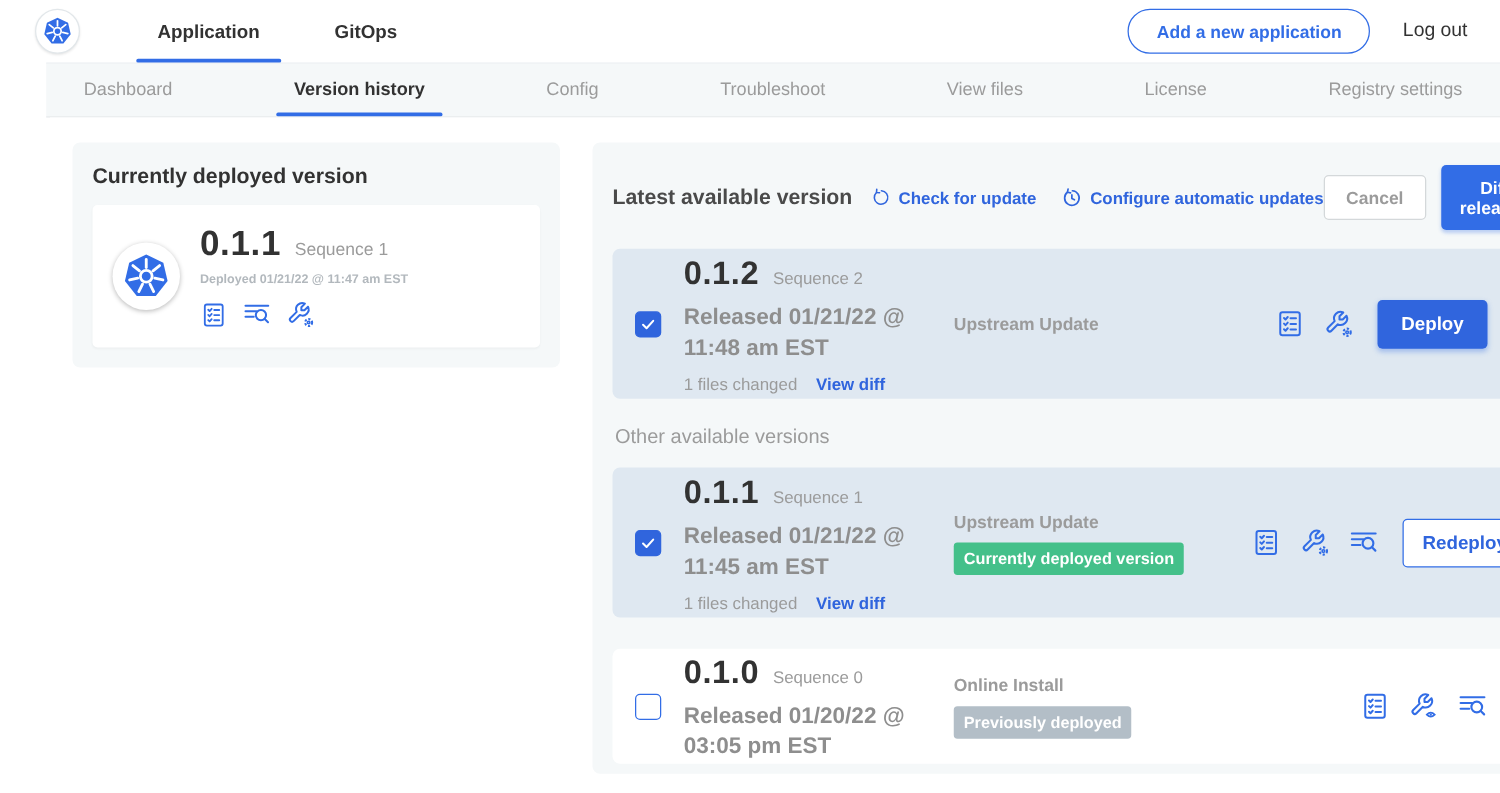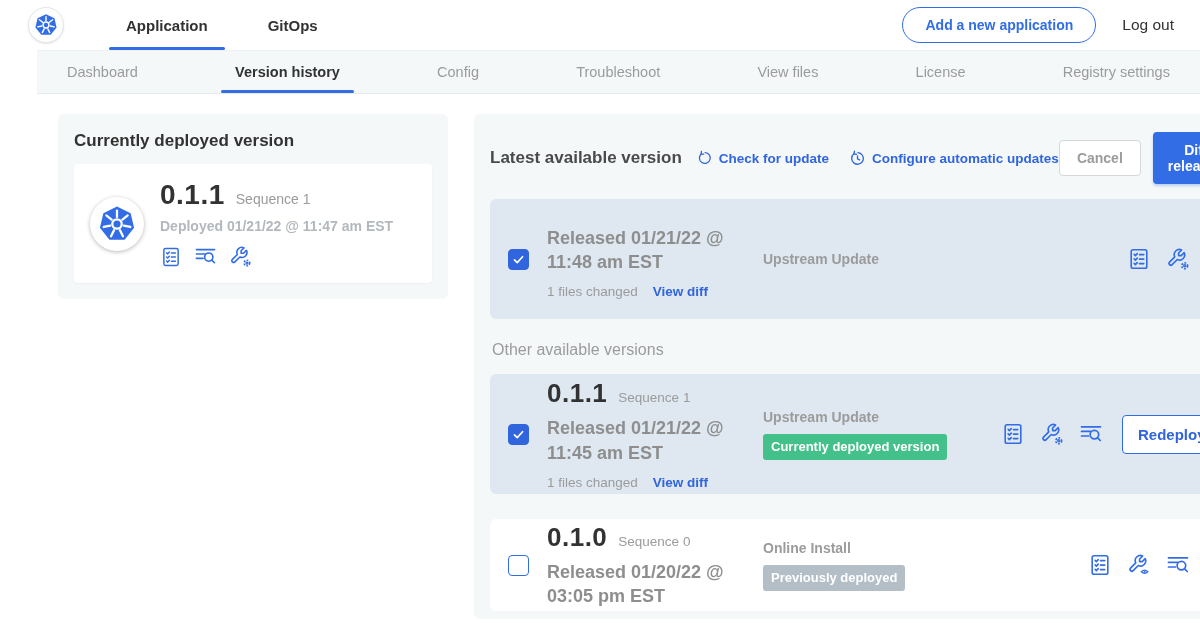--- a/index.html
+++ b/index.html
@@ -48,21 +48,21 @@
     border-radius:6px;padding:17px 16px 16px;}
   .deployed-title{font-size:17px;font-weight:700;color:var(--text-dark);margin-bottom:13px;}
   .deployed-inner{background:#fff;border-radius:4px;padding:15px 16px;display:flex;gap:16px;
     align-items:center;box-shadow:0 1px 2px rgba(0,0,0,.04);}
   .k8s-big{width:54px;height:54px;border-radius:50%;background:#fff;
     box-shadow:0 1px 4px rgba(0,0,0,.28);display:flex;align-items:center;justify-content:center;flex-shrink:0;}
   .dep-info{display:flex;flex-direction:column;}
   .v-line{display:flex;align-items:baseline;gap:11px;}
   .v-num{font-size:28px;font-weight:700;color:var(--text-dark);letter-spacing:.5px;}
   .v-seq{font-size:14px;color:var(--text-gray);}
-  .dep-date{font-size:14px;color:#b2b8bd;font-weight:600;margin-top:7px;}
+  .dep-date{font-size:10px;color:#b2b8bd;font-weight:600;margin-top:7px;}
   .icon-row{display:flex;gap:12px;margin-top:11px;align-items:center;}
   .icon-btn{color:var(--primary-blue);display:flex;cursor:pointer;}
 
   .right-panel{position:absolute;left:434px;top:20px;width:750px;height:505px;background:var(--panel-bg);
     border-radius:6px;padding:16px;}
   .latest-header{display:flex;align-items:center;margin-top:2px;}
   .latest-title{font-size:17px;font-weight:700;color:#4a4a4a;white-space:nowrap;}
   .header-link{display:flex;align-items:center;gap:6px;color:var(--link-blue);font-size:13.5px;
     font-weight:700;margin-left:20px;cursor:pointer;white-space:nowrap;}
   .header-link .lnk-ic{display:flex;color:var(--link-blue);}
@@ -253,40 +253,45 @@
       <button class="diff-btn">Diff releases</button>
     </div>
 
     <div class="version-row row-selected row-1">
       <div class="cb checked">
         <svg width="15" height="15" viewBox="0 0 24 24">
             <use href="#ic-check"></use>
           </svg>
       </div>
       <div class="version-block">
+        <div class="v-line">
+          <span class="v-num rv-num">0.1.2</span>
+          <span class="rv-seq">Sequence 2</span>
+        </div>
         <div class="v-released">Released 01/21/22 @ 11:48 am EST</div>
         <div class="v-files">
           <span>1 files changed</span>
           <span class="view-diff">View diff</span>
         </div>
       </div>
       <div class="mid-block">
         <div class="src-label">Upstream Update</div>
       </div>
       <div class="row-actions">
         <span class="icon-btn">
           <svg width="24" height="24" viewBox="0 0 24 24">
               <use href="#ic-checklist"></use>
             </svg>
           </span>
         <span class="icon-btn">
           <svg width="24" height="24" viewBox="0 0 24 24">
               <use href="#ic-wrench-gear"></use>
             </svg>
           </span>
+        <button class="deploy-btn">Deploy</button>
       </div>
     </div>
 
     <div class="other-label">Other available versions</div>
 
     <div class="version-row row-selected row-2">
       <div class="cb checked">
         <svg width="15" height="15" viewBox="0 0 24 24">
             <use href="#ic-check"></use>
           </svg>

